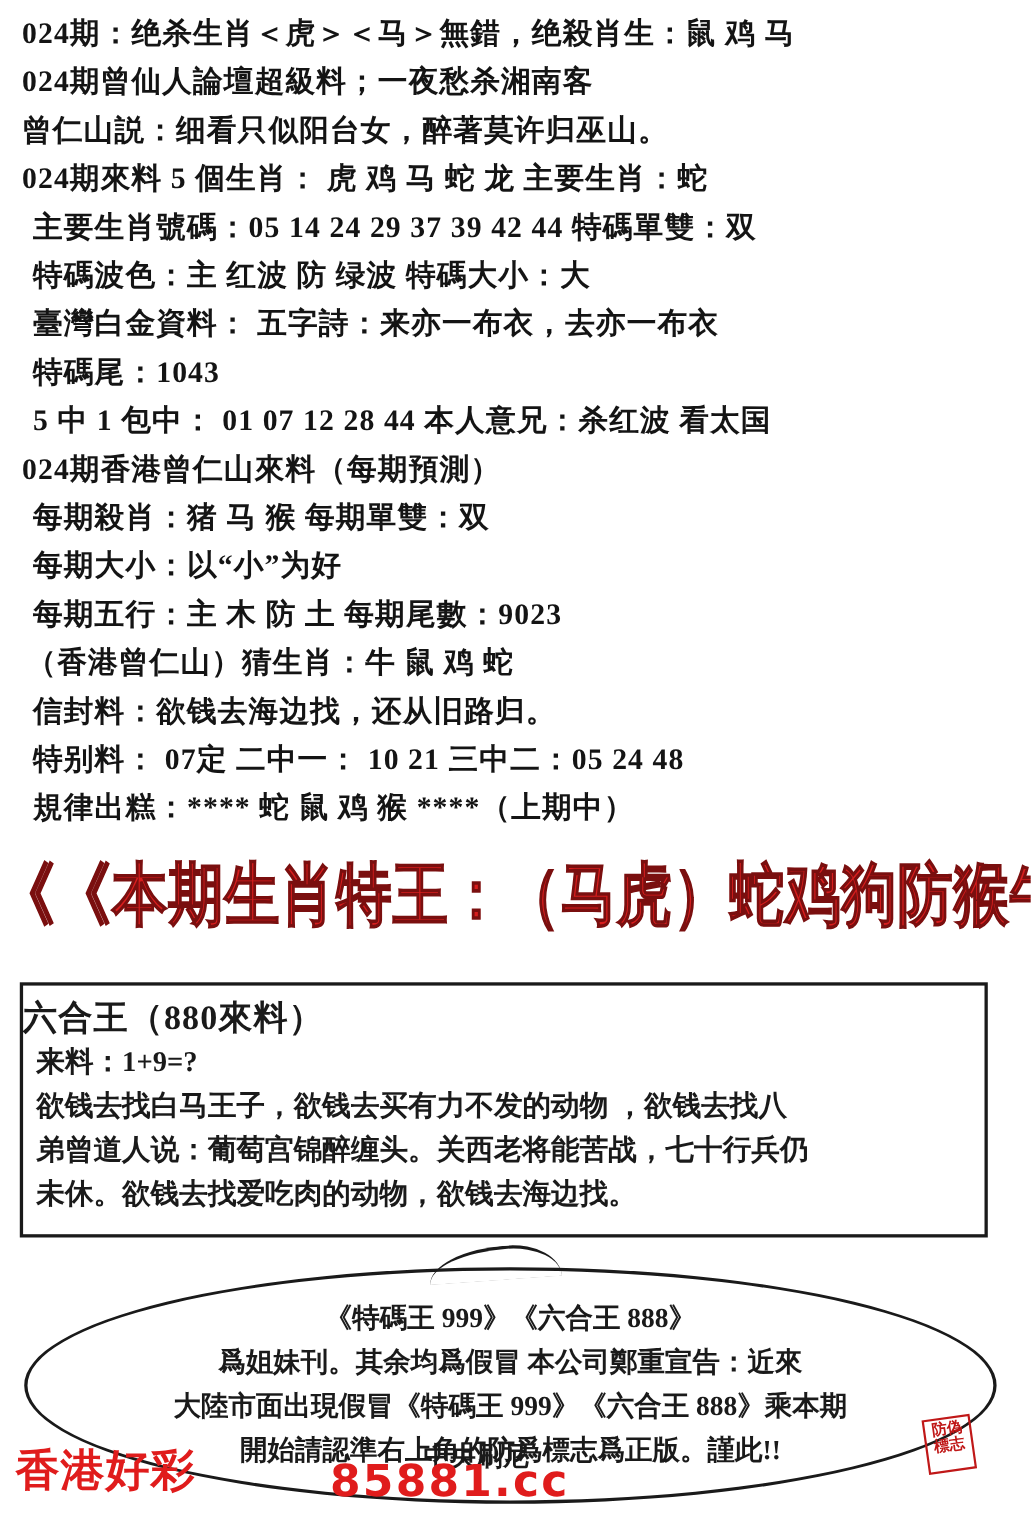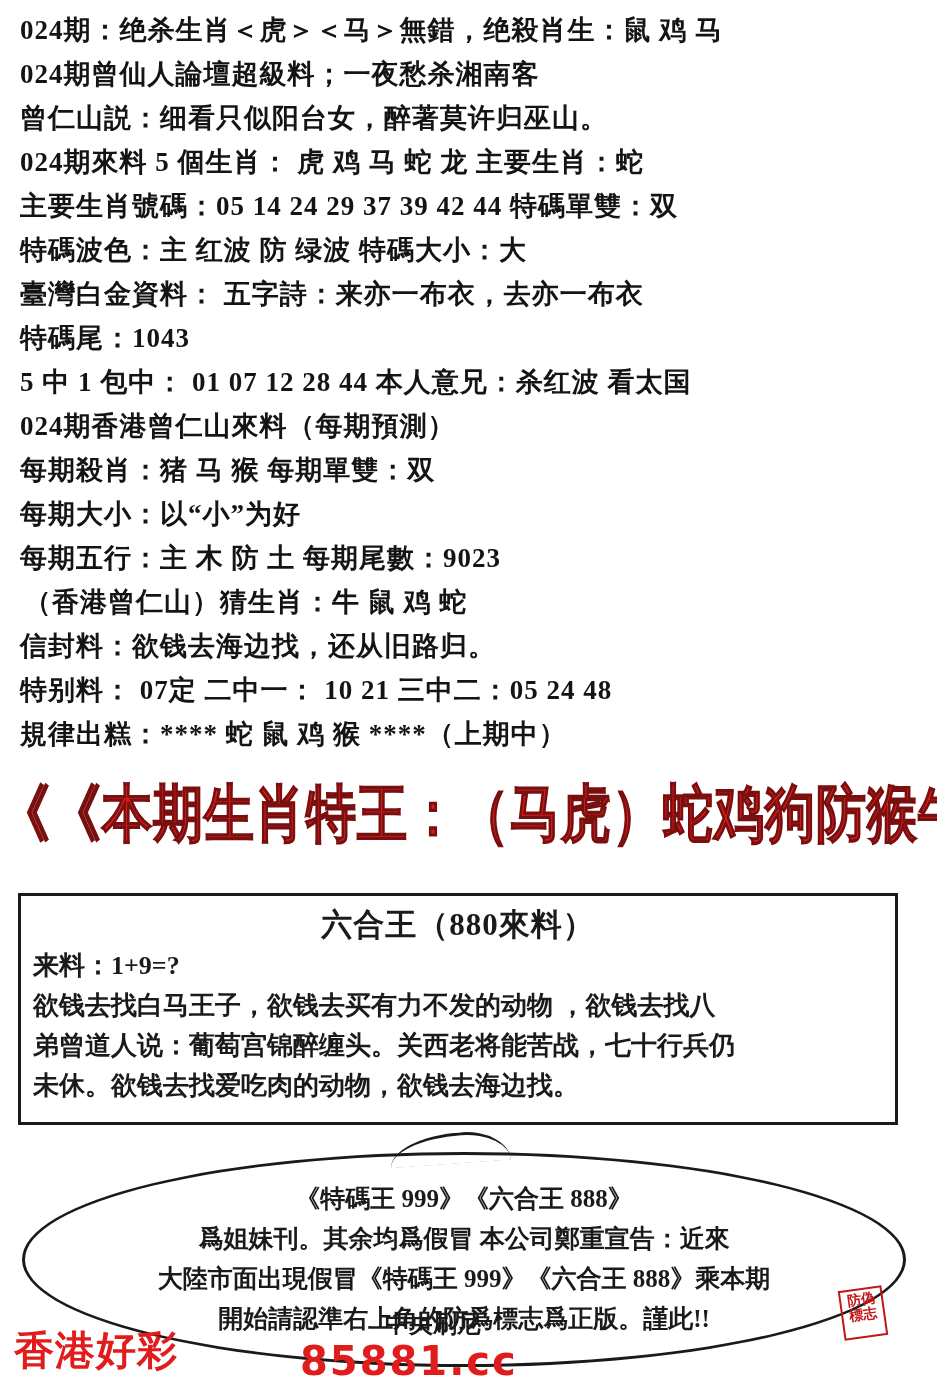--- a/index.html
+++ b/index.html
@@ -29,21 +29,21 @@
   }
   .line {
     font-size: 27px;
     line-height: 44px;
     white-space: nowrap;
     letter-spacing: 1px;
     font-weight: 600;
     color: #141414;
   }
   .indent-0 { padding-left: 20px; }
-  .indent-1 { padding-left: 20px; }
+  .indent-1 { padding-left: 30px; }
   .indent-2 { padding-left: 24px; }
 
   
   .headline {
     position: absolute;
     top: 772px;
     left: 0;
     width: 937px;
     text-align: center;
     font-family: "DejaVu Sans", sans-serif;
@@ -62,21 +62,20 @@
     position: absolute;
     top: 893px;
     left: 18px;
     width: 880px;
     height: 232px;
     border: 3px solid #1a1a1a;
     box-sizing: border-box;
     background: #ffffff;
   }
   .box-title {
-    text-align: center;
     font-size: 31px;
     font-weight: bold;
     margin-top: 8px;
     letter-spacing: 1px;
   }
   .box-line {
     font-size: 26px;
     line-height: 40px;
     padding-left: 12px;
     white-space: nowrap;
@@ -126,21 +125,21 @@
     width: 120px;
     height: 28px;
     border-top: 3px solid #1a1a1a;
     border-radius: 60% 40% 0 0 / 100% 100% 0 0;
     transform: rotate(-4deg);
   }
 
   
   .footer {
     position: absolute;
-    bottom: 6px;
+    bottom: 20px;
     left: 0;
     width: 849px;
     height: 60px;
   }
   .footer-cn {
     position: absolute;
     left: 14px;
     bottom: 4px;
     font-family: "DejaVu Sans", sans-serif;
     font-size: 40px;

